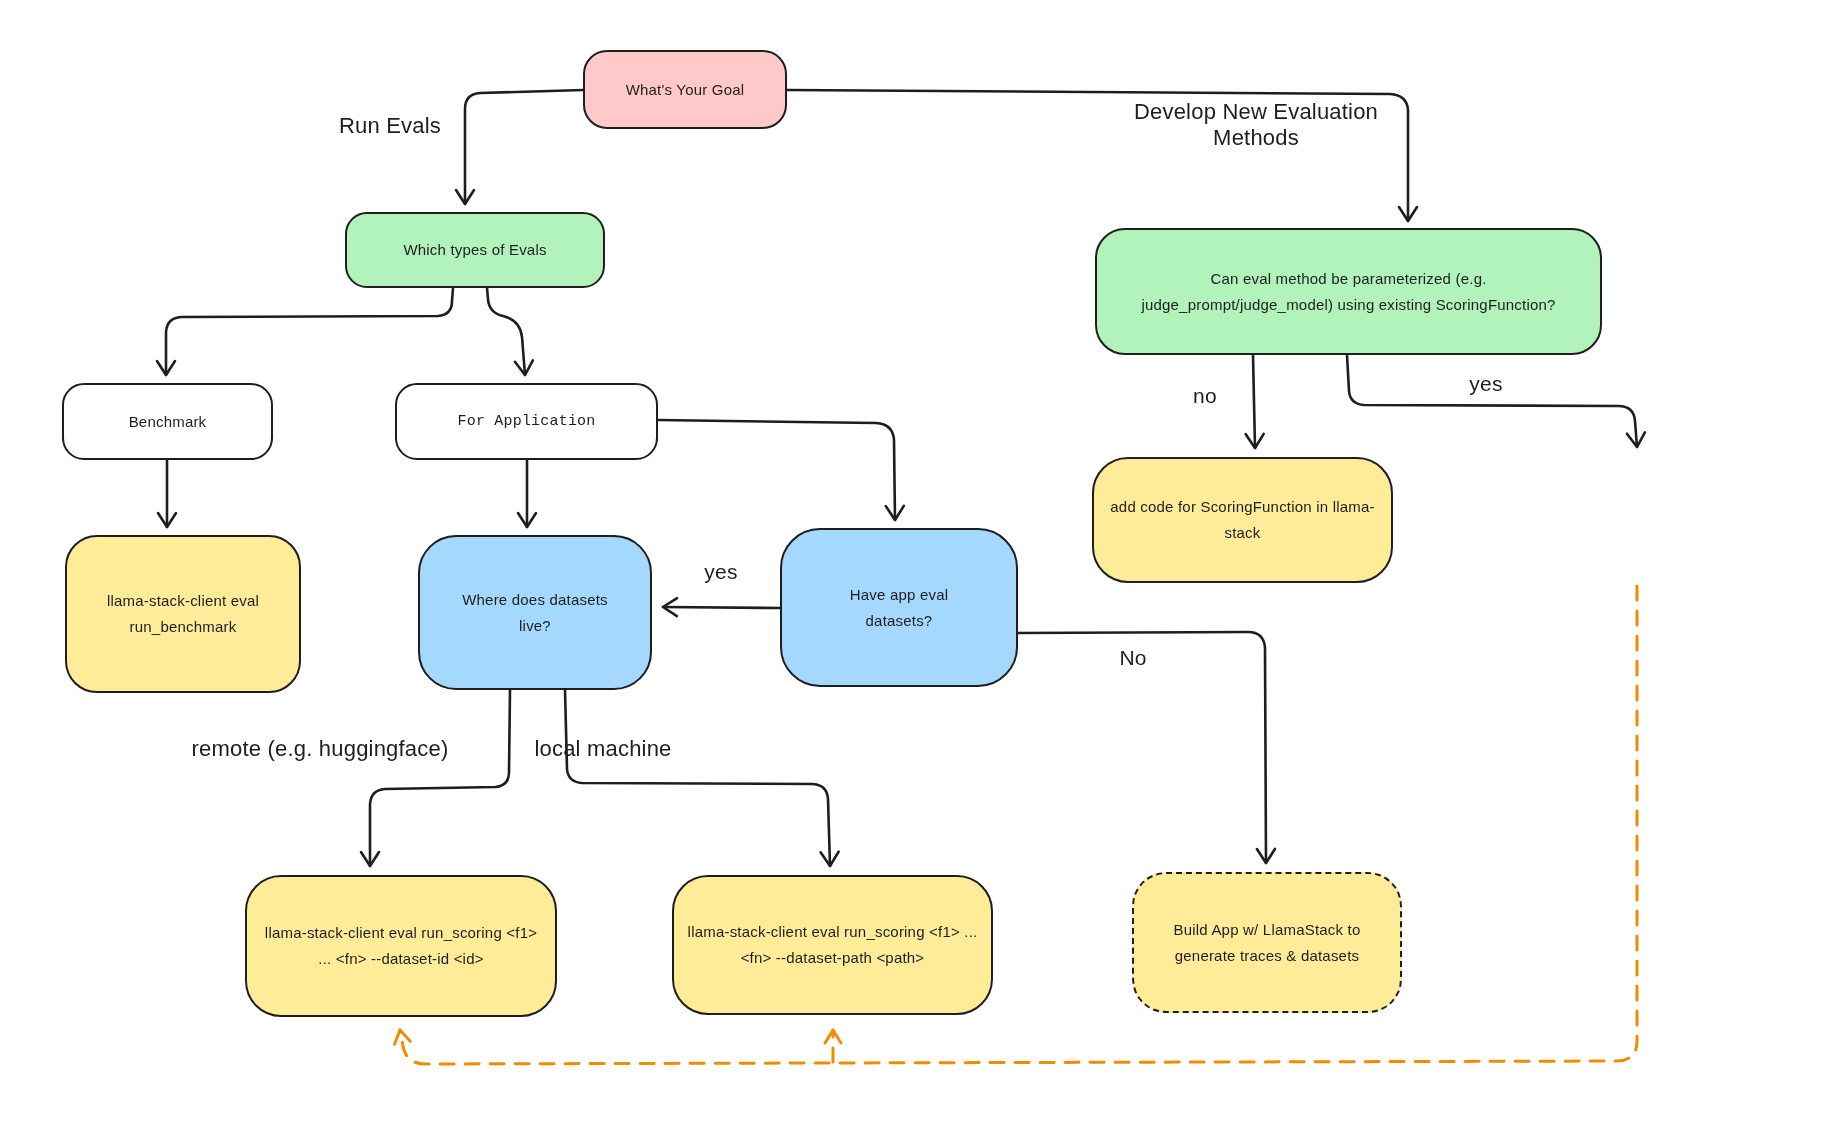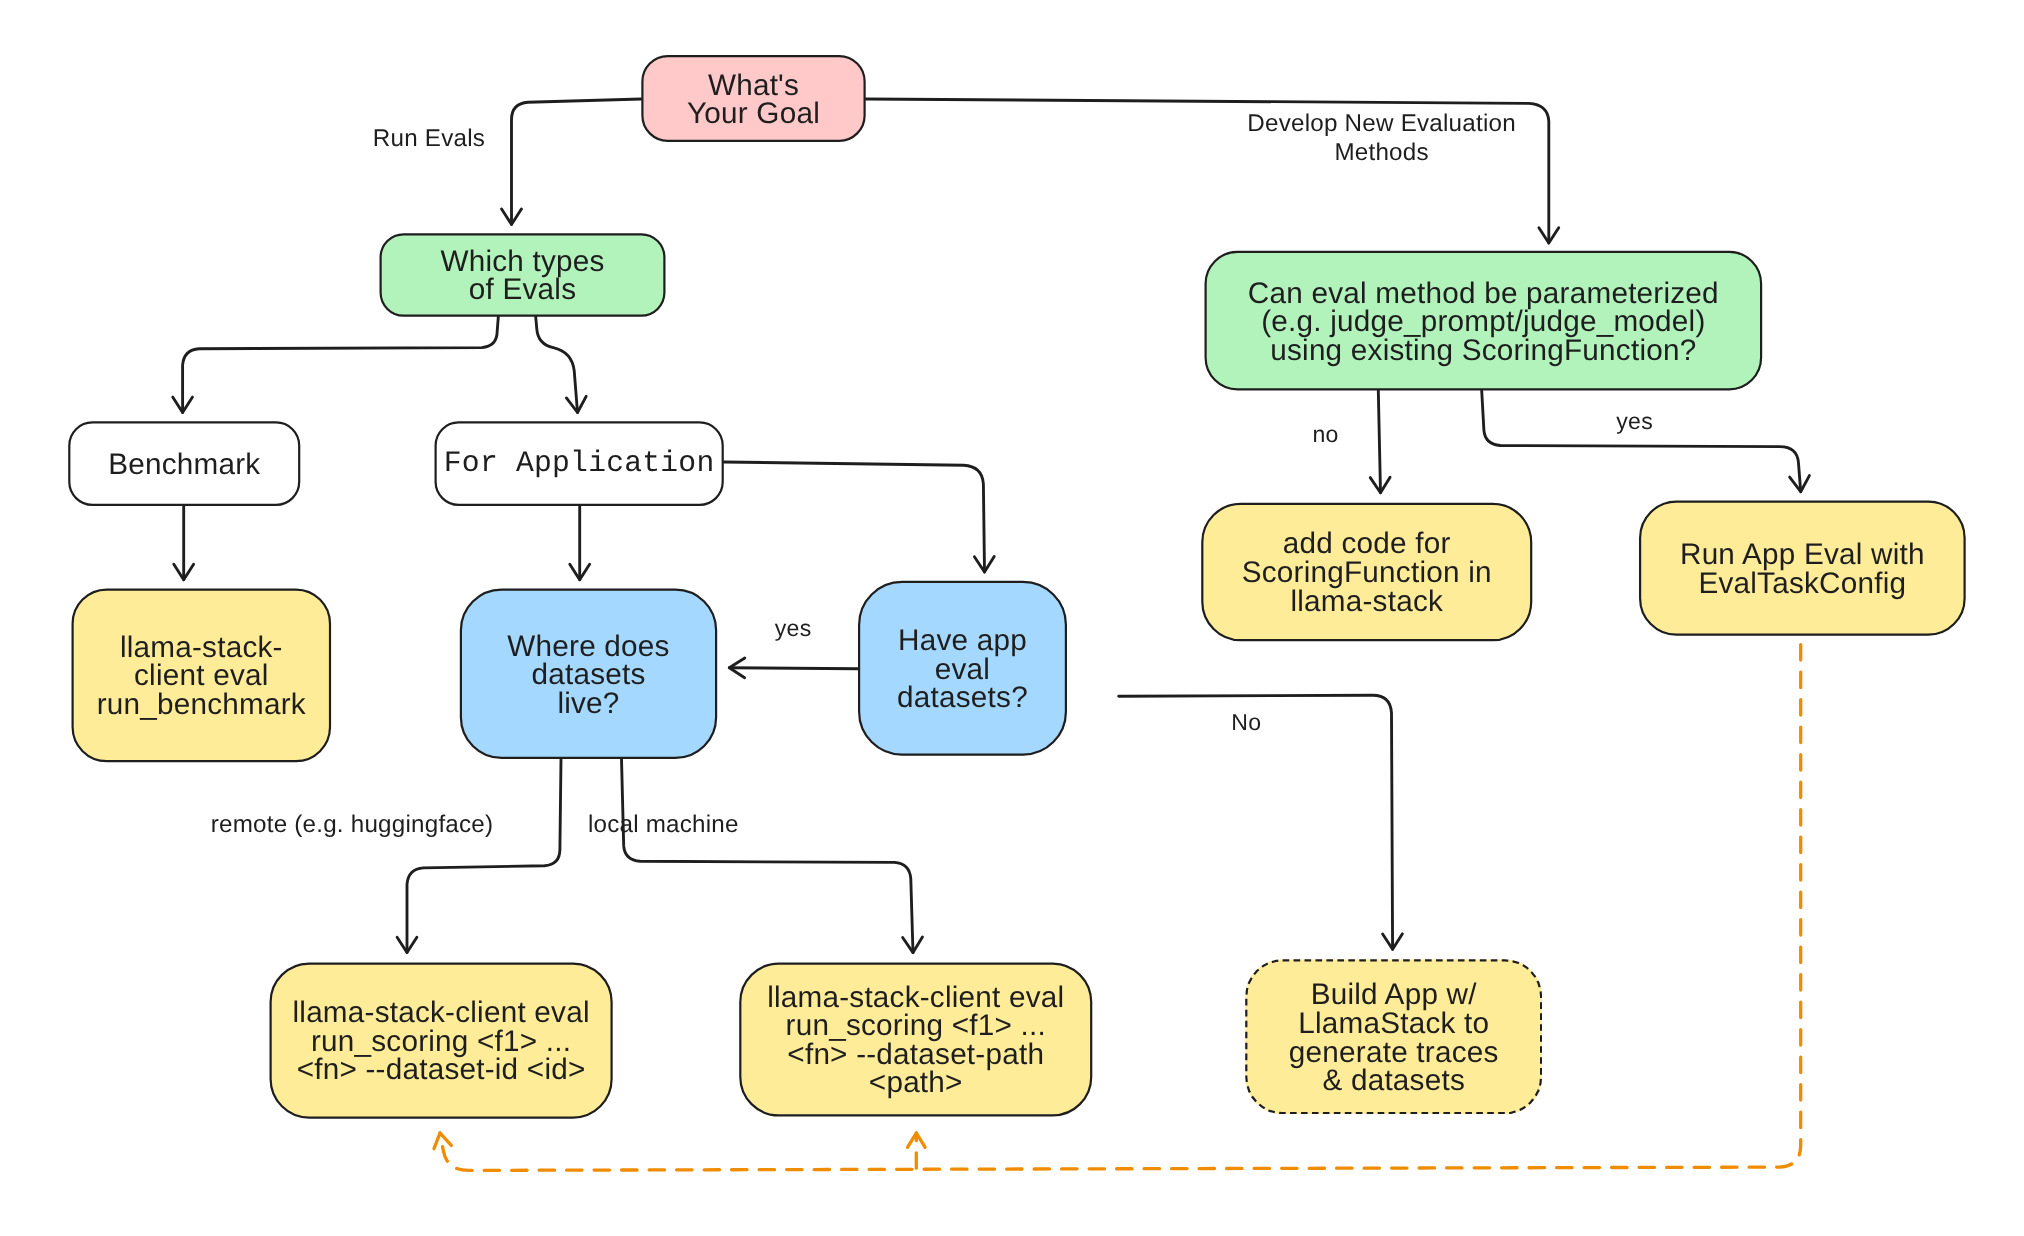--- a/index.html
+++ b/index.html
@@ -36,21 +36,21 @@
   .edges path.c-orange{stroke:var(--orange);stroke-width:3;stroke-dasharray:14 11;}
   .node{
     position:absolute;
     z-index:2;
     display:flex;
     align-items:center;
     justify-content:center;
     text-align:center;
     box-sizing:border-box;
     border:2.5px solid var(--stroke);
-    font-size:27px;
+    font-size:15px;
     line-height:26px;
     letter-spacing:.2px;
     background:var(--white);
   }
   .f-pink{background:var(--pink);}
   .f-green{background:var(--green);}
   .f-blue{background:var(--blue);}
   .f-yellow{background:var(--yellow);}
   .f-white{background:var(--white);}
   .dashed{border-style:dashed;}
@@ -105,25 +105,24 @@
   <div class="node f-green" style="left:1095px;top:228px;width:507px;height:127px;border-radius:30px;padding:0 18px;">Can eval method be parameterized (e.g. judge_prompt/judge_model) using existing ScoringFunction?</div>
 
   <div class="node f-white" style="left:62px;top:383px;width:211px;height:77px;border-radius:22px;">Benchmark</div>
 
   <div class="node f-white" style="left:395px;top:383px;width:263px;height:77px;border-radius:22px;font-family:Liberation Mono, monospace;">For Application</div>
 
   <div class="node f-yellow" style="left:65px;top:535px;width:236px;height:158px;border-radius:32px;padding:0 12px;">llama-stack-client eval run_benchmark</div>
 
   <div class="node f-blue" style="left:418px;top:535px;width:234px;height:155px;border-radius:38px;padding:0 34px;">Where does datasets live?</div>
 
-  <div class="node f-blue" style="left:780px;top:528px;width:190px;height:159px;border-radius:40px;padding:0 34px;">Have app eval datasets?</div>
+  <div class="node f-blue" style="left:780px;top:528px;width:238px;height:159px;border-radius:40px;padding:0 34px;">Have app eval datasets?</div>
 
   <div class="node f-yellow" style="left:1092px;top:457px;width:301px;height:126px;border-radius:36px;padding:0 14px;">add code for ScoringFunction in llama-stack</div>
 
-  <div class="node f-yellow" style="left:1490px;top:455px;width:297px;height:123px;border-radius:34px;padding:0 14px;">Run App Eval with EvalTaskConfig</div>
 
   <div class="node f-yellow" style="left:245px;top:875px;width:312px;height:142px;border-radius:36px;padding:0 10px;">llama-stack-client eval run_scoring &lt;f1&gt; ... &lt;fn&gt; --dataset-id &lt;id&gt;</div>
 
   <div class="node f-yellow" style="left:672px;top:875px;width:321px;height:140px;border-radius:36px;padding:0 10px;">llama-stack-client eval run_scoring &lt;f1&gt; ... &lt;fn&gt; --dataset-path &lt;path&gt;</div>
 
   <div class="node f-yellow dashed" style="left:1132px;top:872px;width:270px;height:141px;border-radius:34px;padding:0 30px;">Build App w/ LlamaStack to generate traces &amp; datasets</div>
 
   <div class="elabel" style="left:300px;top:113px;width:180px;">Run Evals</div>
 
   <div class="elabel" style="left:1106px;top:99px;width:300px;">Develop New Evaluation Methods</div>

